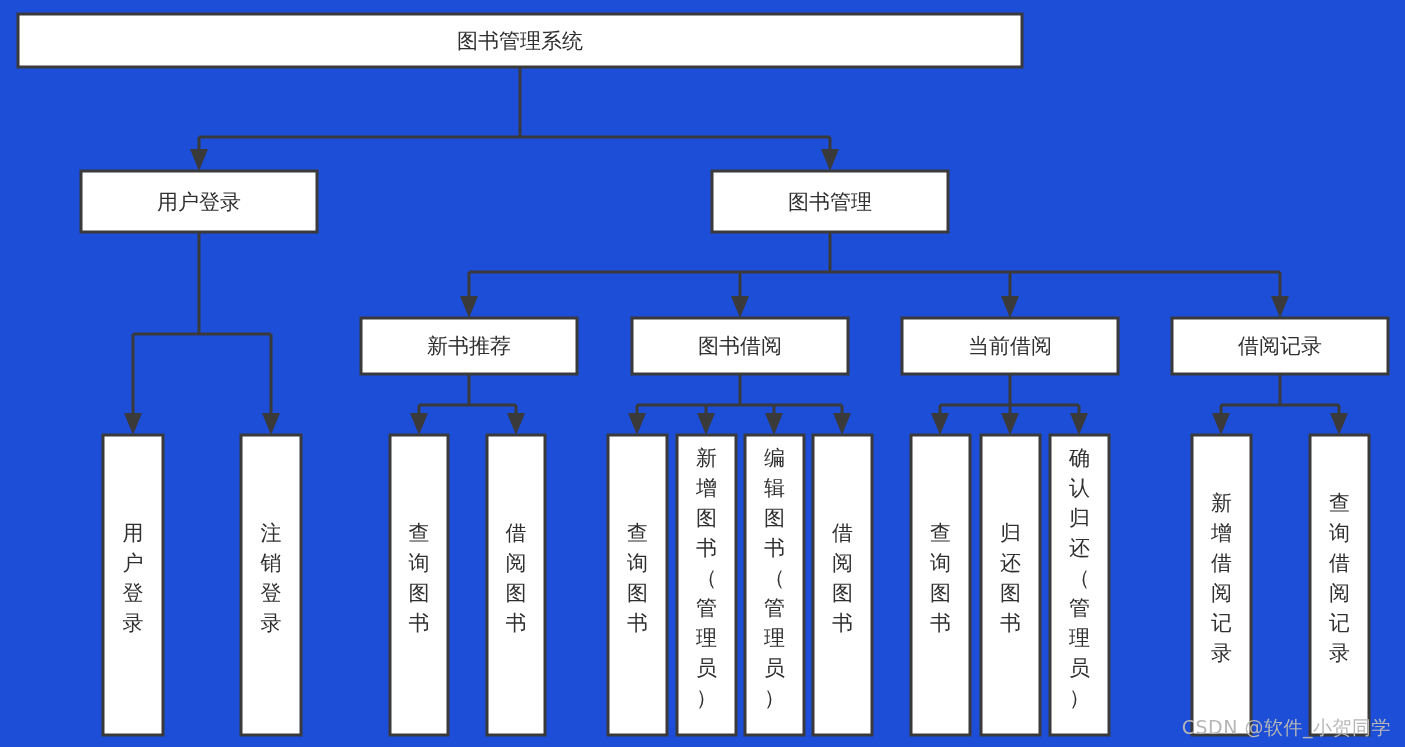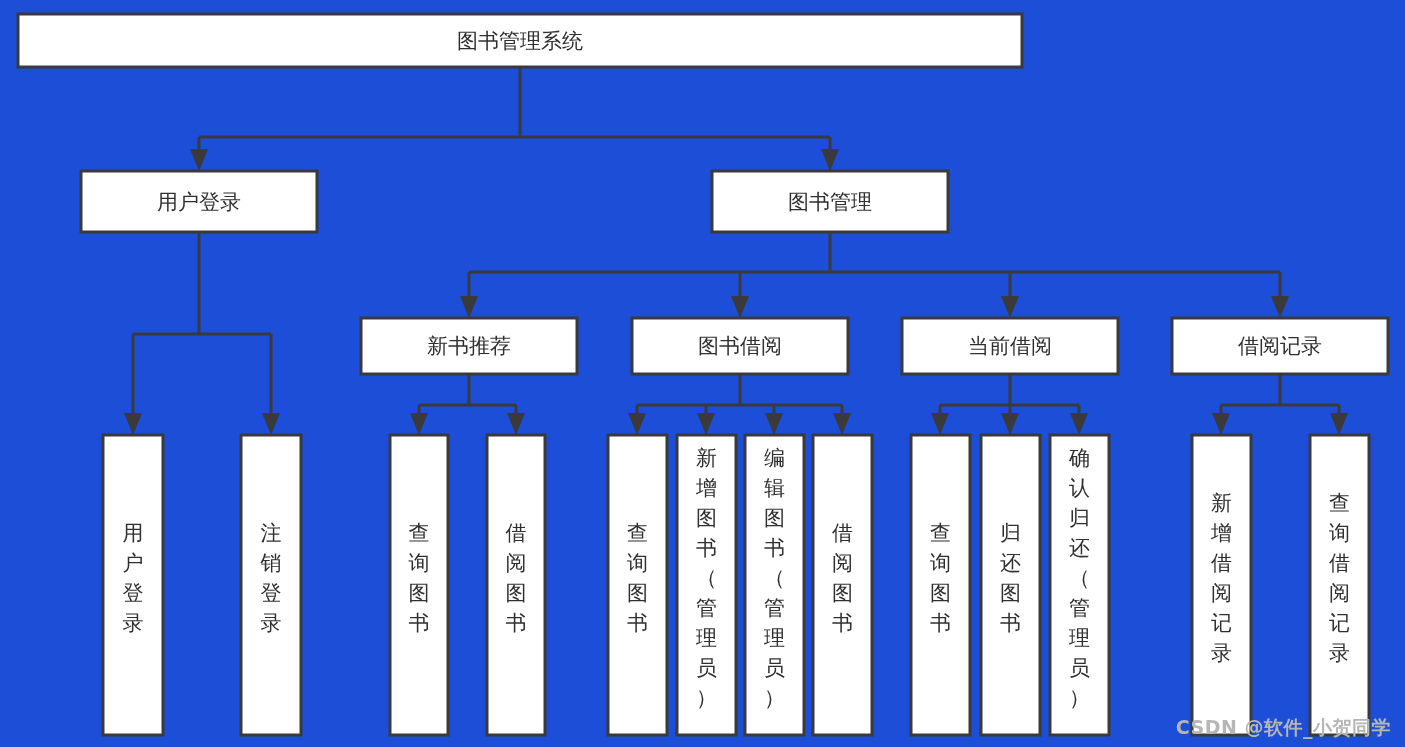--- a/index.html
+++ b/index.html
@@ -58,21 +58,20 @@
     position: absolute;
     right: 14px;
     bottom: 6px;
     font-family: "DejaVu Sans", "Liberation Sans", sans-serif;
     font-size: 19px;
     color: #b6b6b6;
     letter-spacing: 0.5px;
     white-space: nowrap;
     pointer-events: none;
     user-select: none;
-    font-weight: bold;
   }
 </style>
 </head>
 <body>
 
 <div id="diagram-root">
   <svg id="flowchart" viewBox="0 0 1405 747" xmlns="http://www.w3.org/2000/svg">
     <g id="connector-layer">
         <g>
           <line x1="520" y1="67" x2="520" y2="137" class="connector"></line>

